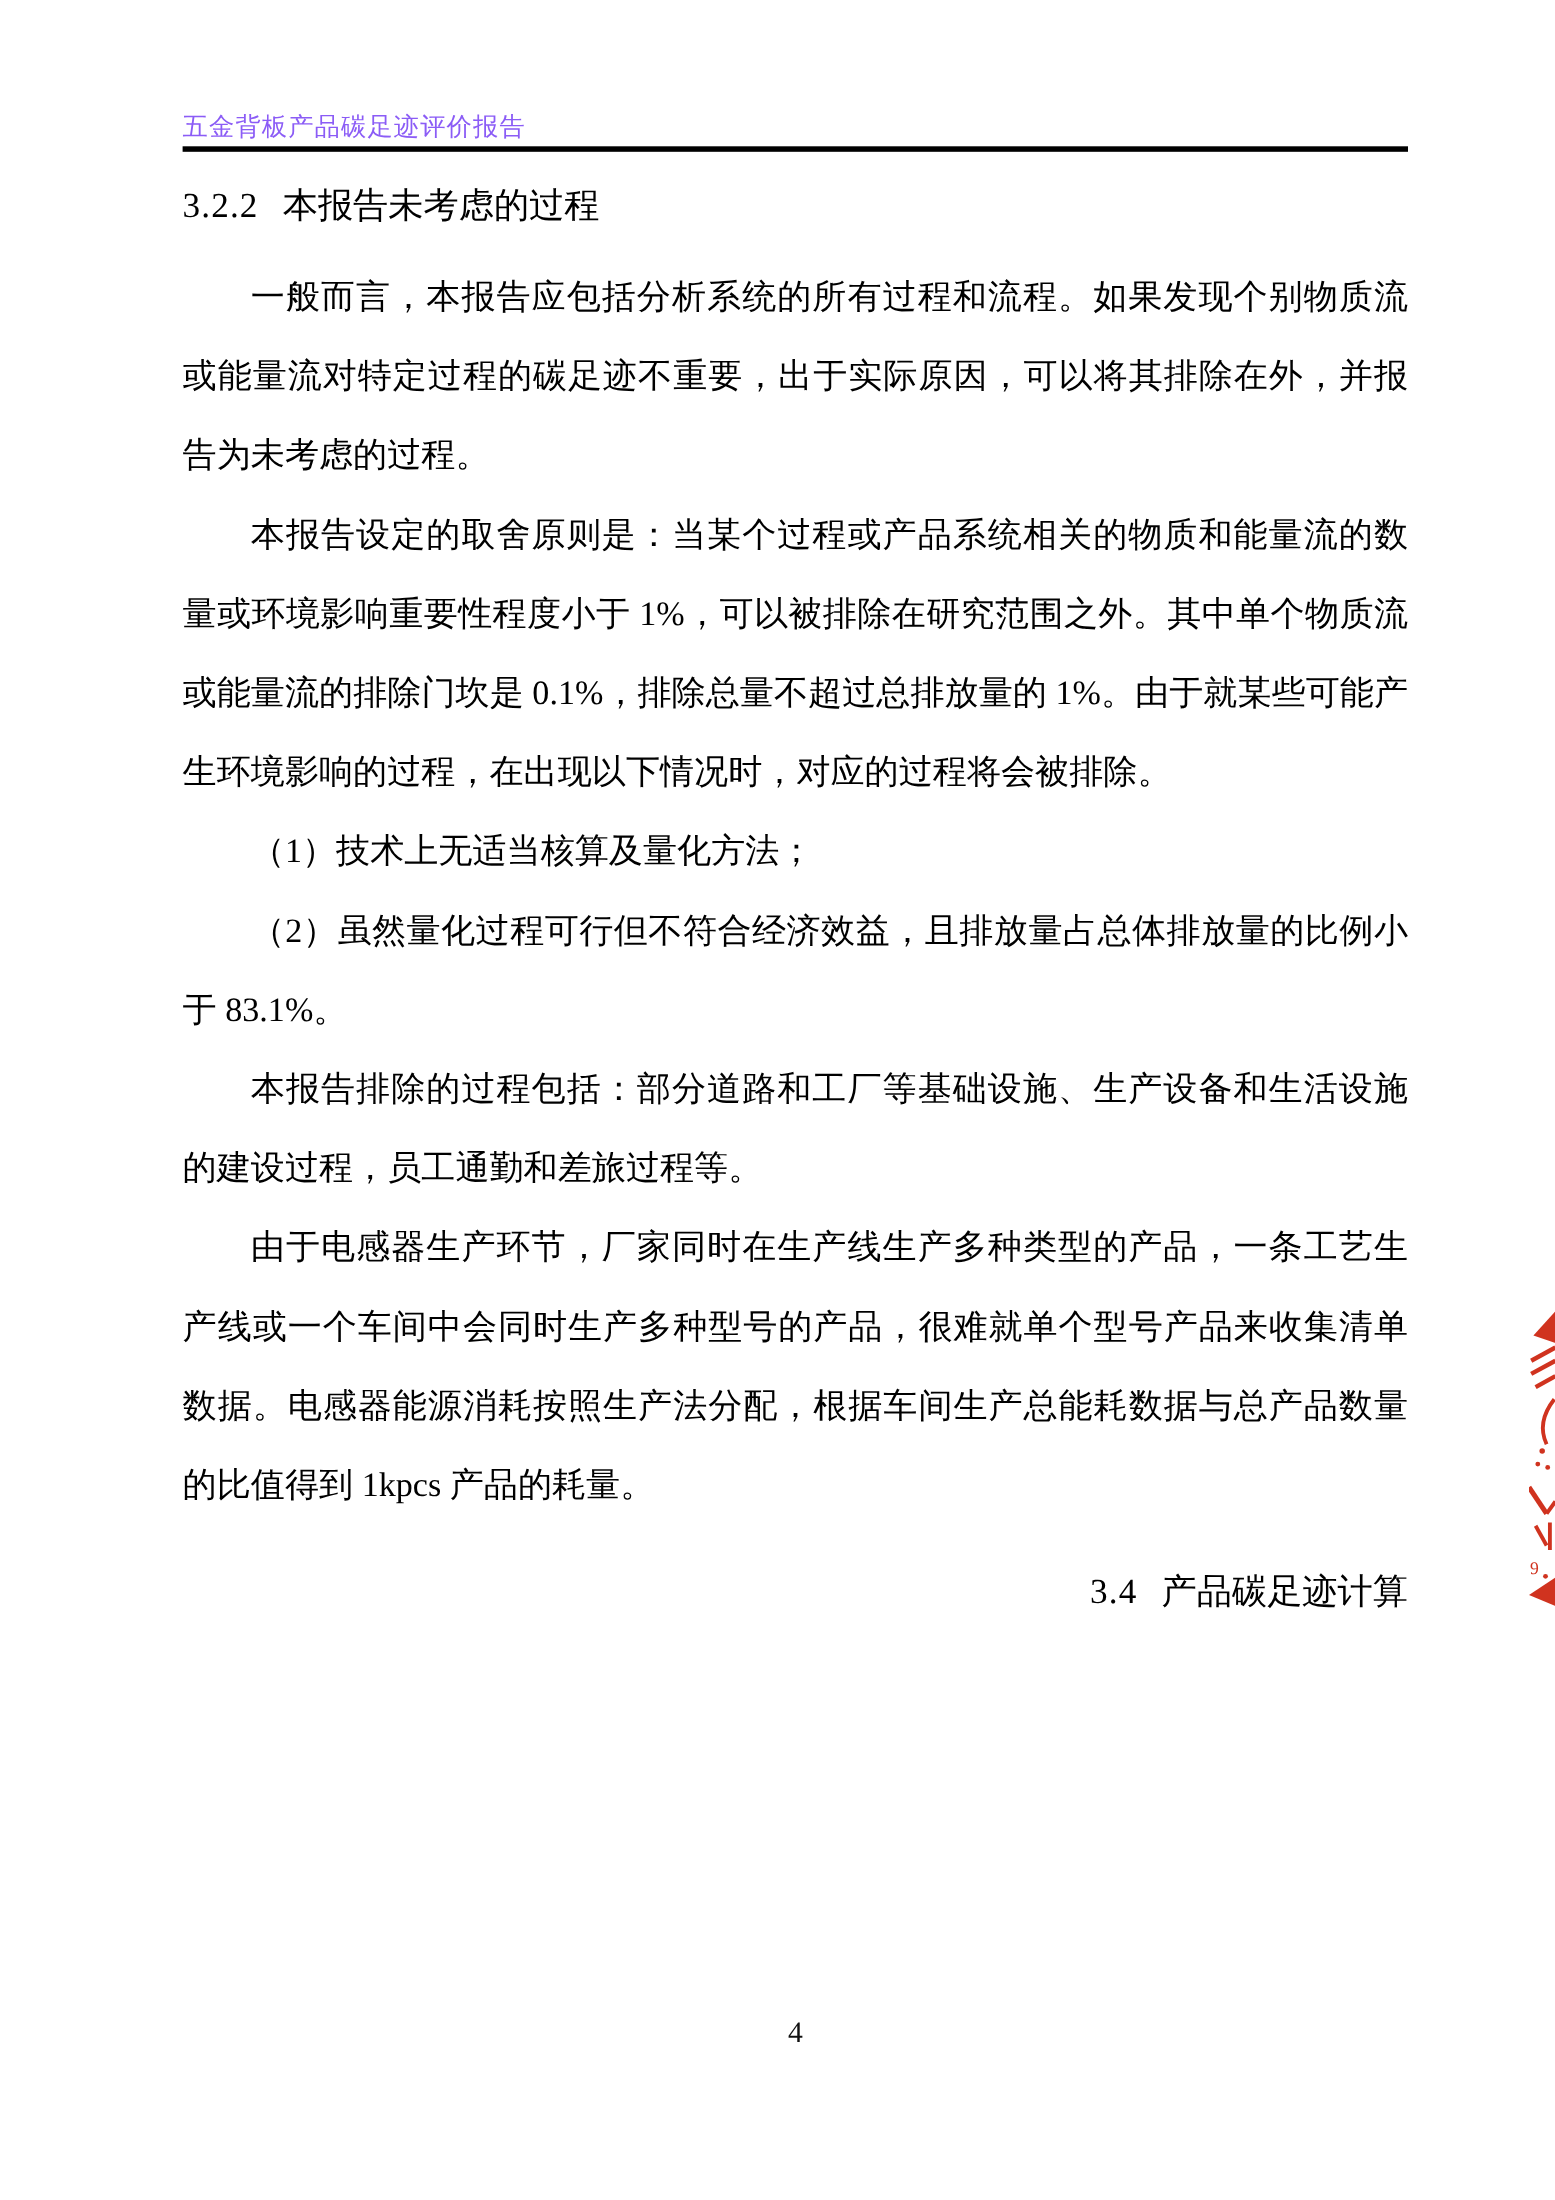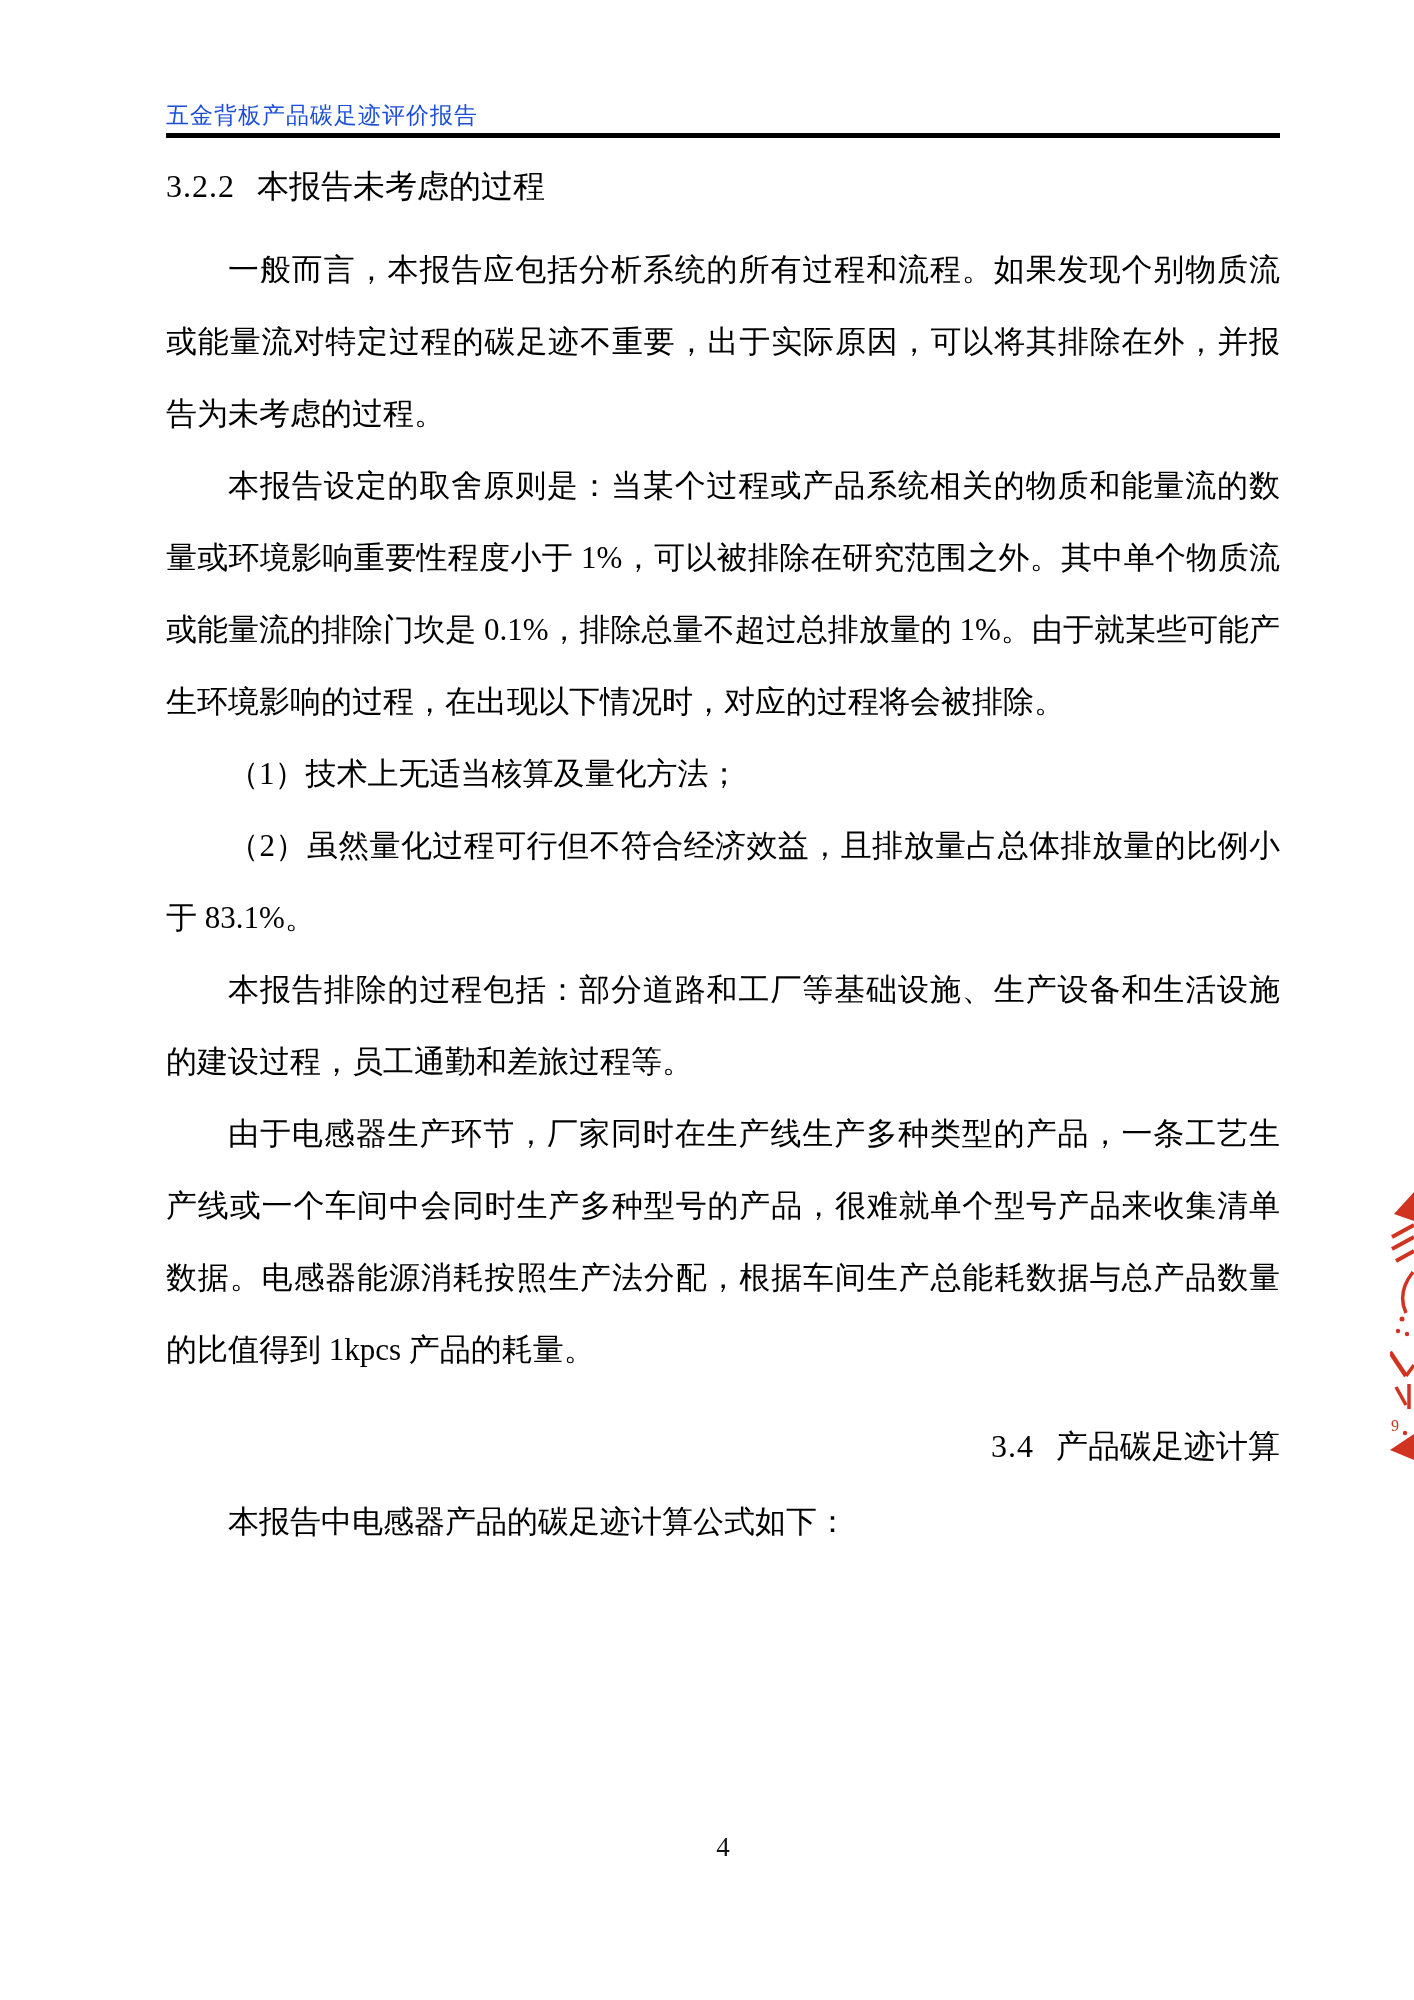--- a/index.html
+++ b/index.html
@@ -19,21 +19,21 @@
     position: absolute;
     inset: 0;
     background: #ffffff;
   }
   .running-header {
     position: absolute;
     left: 166px;
     top: 100px;
     font-size: 23px;
     letter-spacing: 1px;
-    color: #1d4ed8;
+    color: #8b5cf6;
     white-space: nowrap;
   }
   .header-rule {
     position: absolute;
     left: 166px;
     top: 133px;
     width: 1114px;
     height: 5px;
     background: #000000;
   }
@@ -106,21 +106,20 @@
     <p class="para">（2）虽然量化过程可行但不符合经济效益，且排放量占总体排放量的比例小于 83.1%。</p>
     <p class="para">本报告排除的过程包括：部分道路和工厂等基础设施、生产设备和生活设施的建设过程，员工通勤和差旅过程等。</p>
 
 
     <p class="para">由于电感器生产环节，厂家同时在生产线生产多种类型的产品，一条工艺生产线或一个车间中会同时生产多种型号的产品，很难就单个型号产品来收集清单数据。电感器能源消耗按照生产法分配，根据车间生产总能耗数据与总产品数量的比值得到 1kpcs 产品的耗量。</p>
 
     <div class="sec-heading h34">
       <span class="sec-num">3.4</span><span>产品碳足迹计算</span>
     </div>
 
-    <p class="para last-para">本报告中电感器产品的碳足迹计算公式如下：</p>
 
   </div>
 
   <div class="page-number">4</div>
 
   <div class="seal-fragment">
     <svg width="24" height="270" viewBox="0 0 24 270" xmlns="http://www.w3.org/2000/svg">
       <polygon points="24,2 4,24 24,31" fill="#d0331f"></polygon>
       <line x1="2" y1="47" x2="24" y2="35" stroke-width="4" stroke="#d0331f"></line>
       <line x1="2" y1="59" x2="24" y2="47" stroke-width="4" stroke="#d0331f"></line>

